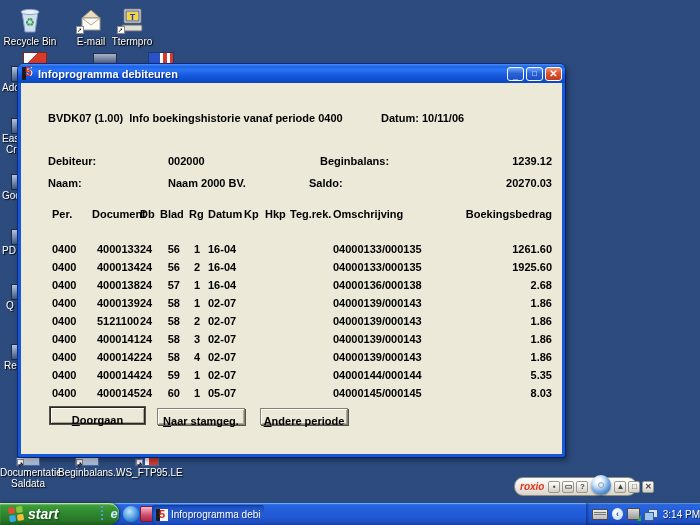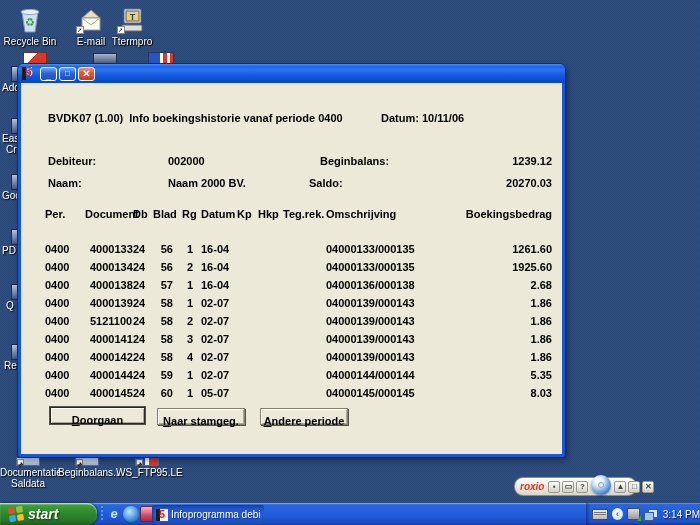--- a/index.html
+++ b/index.html
@@ -52,21 +52,21 @@
   .rnum{text-align:right;}
   
   .co-per{left:24px;} .co-doc{left:64px;} .co-docv{left:69px;}
   .co-db{left:112px;text-align:center;}
   .co-bladh{left:132px;} .co-bladv{left:132px;width:20px;text-align:right;}
   .co-rgh{left:161px;} .co-rgv{left:156px;width:16px;text-align:right;}
   .co-datum{left:180px;}
   .co-kp{left:216px;} .co-hkp{left:237px;} .co-teg{left:262px;}
   .co-oms{left:305px;}
   .co-bedrag{right:10px;text-align:right;}
-  .trow{position:absolute;left:0;right:0;height:15px;padding-left:40px;}
+  .trow{position:absolute;left:7px;right:0;height:15px;padding-left:40px;}
   .trow span{position:absolute;white-space:pre;}
   
   .xbtn{position:absolute;height:17px;background:#ece9d8;border:1px solid #858270;box-sizing:border-box;
     box-shadow:inset 1px 1px 0 #fff, inset -1px -1px 0 #aca899, 1px 1px 0 #54524a;
     font-size:11px;font-weight:bold;color:#000;text-align:center;line-height:24px;cursor:default;}
   .xbtn.default{border:1px solid #2c2a20;box-shadow:inset 1px 1px 0 #fff, inset -1px -1px 0 #aca899, 0 0 0 1px #54524a;}
   .accel{text-decoration:underline;}
   
   .roxio{position:absolute;left:514px;top:477px;width:123px;height:19px;z-index:5;
     background:linear-gradient(180deg,#fdfdfb,#d9d6cc);border:1px solid #8f8d81;border-radius:9px;
@@ -76,21 +76,21 @@
     background:linear-gradient(180deg,#fff,#d2cfc5);font-size:8px;line-height:10px;text-align:center;color:#444;font-weight:bold;}
   .disc{width:20px;height:20px;flex:0 0 auto;border-radius:50%;position:relative;margin:-3px 1px 0;
     background:radial-gradient(circle at 38% 32%, #ffffff 0 12%, #cfe6fa 30%, #74a9e0 55%, #3c72c0 78%, #274f96 100%);
     box-shadow:0 1px 2px rgba(0,0,0,.4);}
   .disc:after{content:"";position:absolute;left:7px;top:7px;width:6px;height:6px;border-radius:50%;
     background:#dfe9f4;border:1px solid #8fa6c4;box-sizing:border-box;}
   
   .taskbar{position:absolute;left:0;bottom:0;width:700px;height:22px;z-index:20;
     background:linear-gradient(180deg,#4a8ef0 0%,#2a66e2 9%,#2560da 30%,#2159d8 60%,#1d4fc0 88%,#17409f 100%);
     box-shadow:inset 0 1px 0 #6ca6f8;}
-  .startbtn{position:absolute;left:0;top:0;height:22px;width:97px;border-radius:0 10px 10px 0;
+  .startbtn{position:absolute;left:0;top:0;height:22px;width:119px;border-radius:0 10px 10px 0;
     background:linear-gradient(180deg,#8ed07e 0%,#3e9c3a 12%,#2f8a2f 45%,#277627 80%,#1d5c1d 100%);
     box-shadow:1px 0 3px rgba(0,0,0,.5), inset 0 1px 1px #b8e6a8;display:flex;align-items:center;gap:4px;padding-left:8px;box-sizing:border-box;}
   .startbtn .stext{color:#fff;font-size:14px;font-weight:bold;font-style:italic;text-shadow:1px 1px 2px #123c12;}
   .ql{position:absolute;top:3px;width:16px;height:16px;}
   .qsep{position:absolute;top:3px;width:2px;height:16px;
     background:repeating-linear-gradient(180deg,#5d92e8 0 2px,transparent 2px 4px);}
   .chev{position:absolute;color:#dce9fb;font-size:8px;font-weight:bold;}
   .taskbtn{position:absolute;left:152px;top:2px;width:112px;height:19px;border-radius:3px;
     background:linear-gradient(180deg,#1b4cbf,#2a5ed0 50%,#1b4cbf);box-shadow:inset 1px 1px 2px #123a8e;
     display:flex;align-items:center;gap:3px;padding:0 4px;box-sizing:border-box;}
@@ -187,20 +187,21 @@
       <span class="shortcut"></span>
     </div>
   <div>WS_FTP95.LE</div>
 </div>
 
 <div class="window">
   <div class="titlebar">
     <div class="win-ico">
         <span>5</span>
       </div>
+    <div class="win-title">Infoprogramma debiteuren</div>
     <div class="cap-btn min">
         <i>_</i>
       </div>
     <div class="cap-btn max">
         <i>□</i>
       </div>
     <div class="cap-btn close">
         <i>✕</i>
       </div>
   </div>

